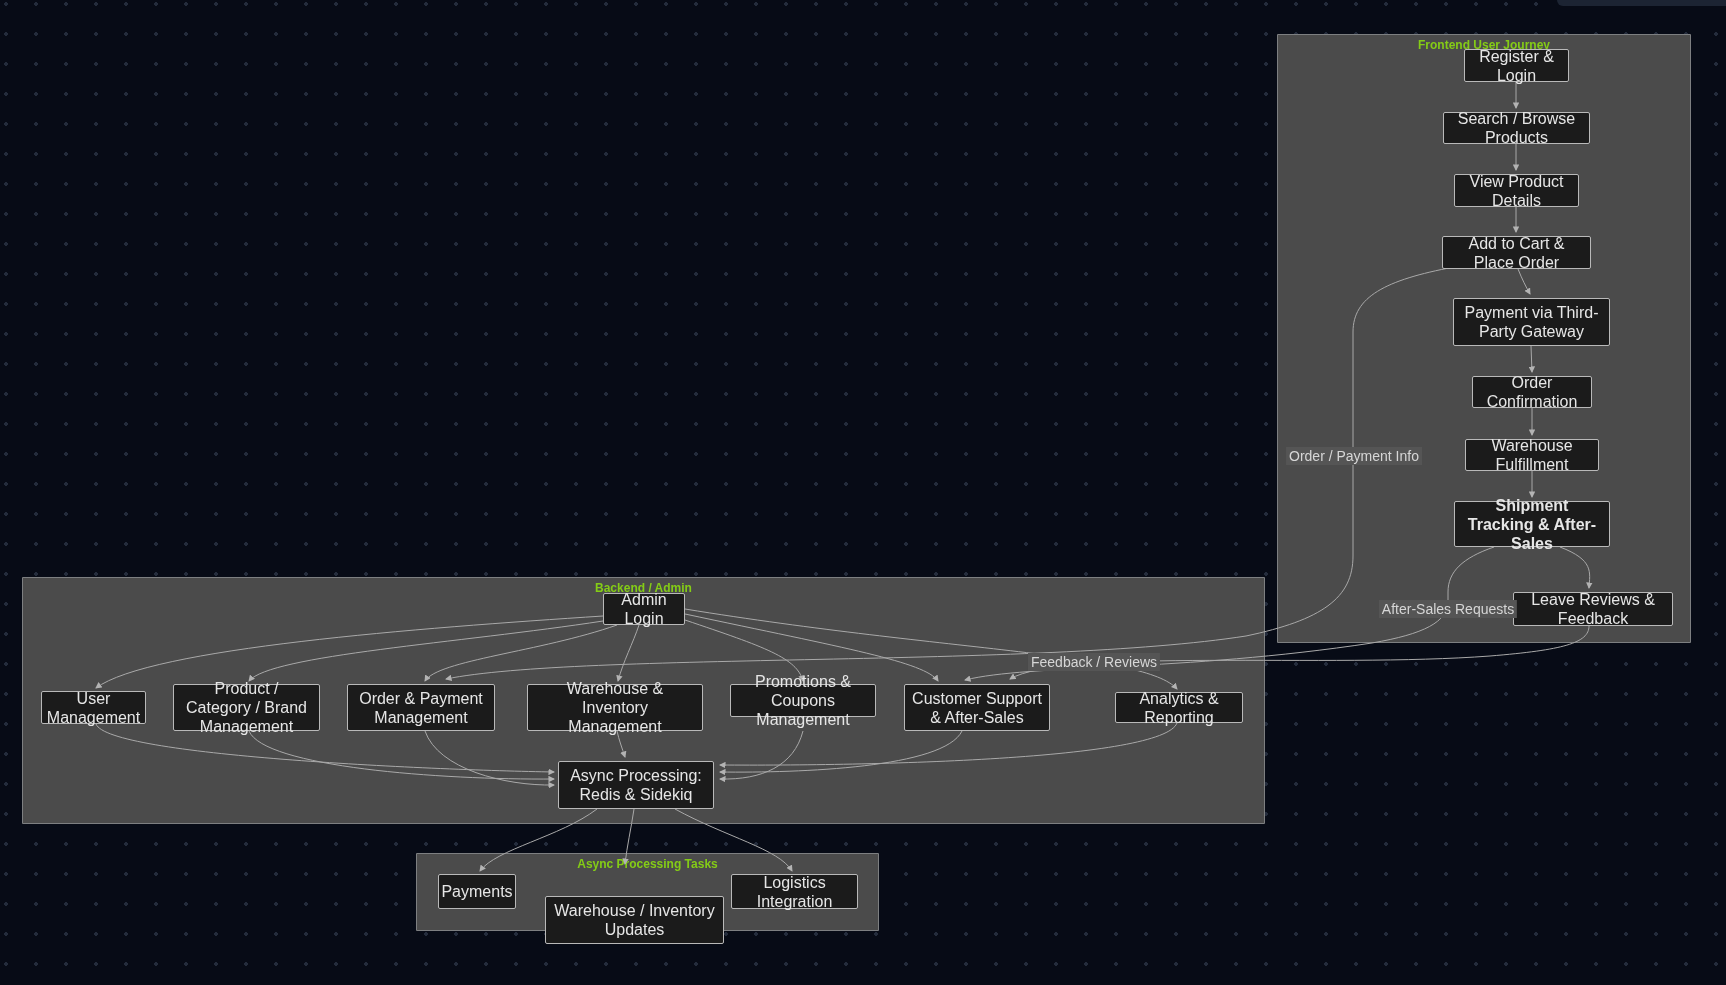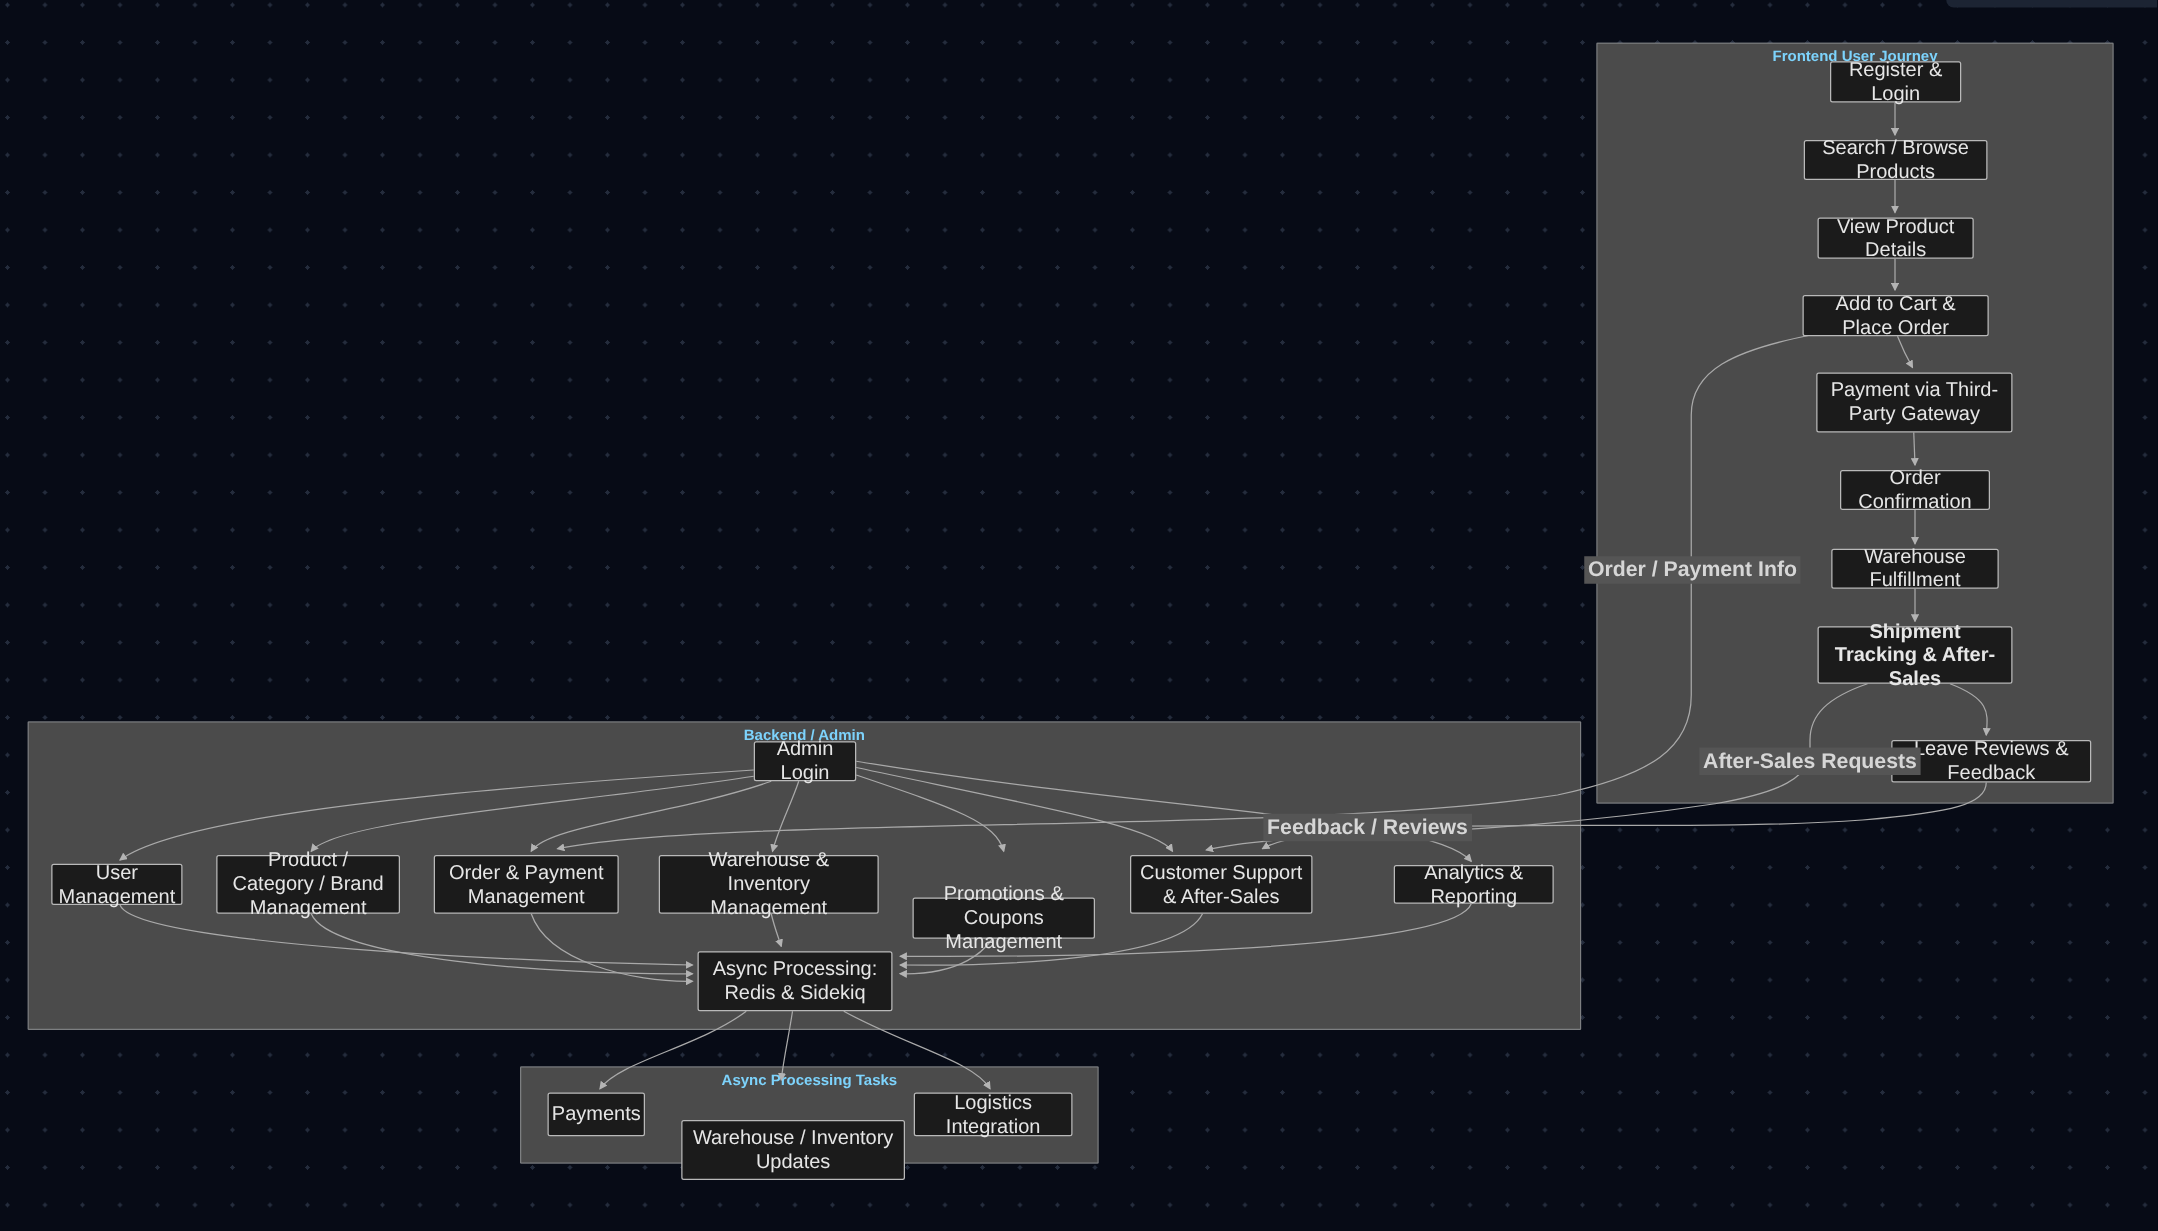--- a/index.html
+++ b/index.html
@@ -14,35 +14,35 @@
     background-image:radial-gradient(circle 1.7px at 2px 2px, var(--dot) 98%, transparent);
     background-size:30px 30px;background-position:4px 2px;
     font-family:"Liberation Sans","DejaVu Sans",sans-serif;color:var(--text);
   }
   .panel{
     position:absolute;background:var(--panel);
     border:1px solid rgba(220,225,232,0.35);border-radius:1px;z-index:1;
   }
   .panel-title{
     position:absolute;top:3px;left:0;right:0;text-align:center;
-    font-size:12px;font-weight:bold;color:#7dd3fc;z-index:4;
+    font-size:12px;font-weight:bold;color:#84cc16;z-index:4;
   }
   svg.edges{position:absolute;left:0;top:0;z-index:2;}
   .edge{stroke:var(--edge);stroke-width:1;fill:none;}
   .node{
     position:absolute;display:flex;align-items:center;justify-content:center;
     text-align:center;background:var(--node-fill);
     border:1px solid var(--node-border);border-radius:2px;
     font-size:16px;line-height:19px;color:var(--text);
     padding:2px 6px;box-sizing:border-box;z-index:3;
   }
   .edge-label{
     position:absolute;transform:translate(-50%,-50%);
-    background:var(--label-bg);color:#d6d6d6;font-size:17px;
-    padding:1px 3px;white-space:nowrap;z-index:3;font-weight:bold;
+    background:var(--label-bg);color:#d6d6d6;font-size:14px;
+    padding:1px 3px;white-space:nowrap;z-index:3;
   }
   #toolbar-peek{
     position:absolute;top:0;right:0;width:169px;height:6px;
     background:var(--toolbar);border-radius:0 0 0 9px;z-index:5;
   }
 </style>
 </head>
 <body>
 
 <div id="canvas">
@@ -106,21 +106,21 @@
   <div class="node" style="left:1472px;top:376px;width:120px;height:32px;">Order Confirmation</div>
   <div class="node" style="left:1465px;top:439px;width:134px;height:32px;">Warehouse Fulfillment</div>
   <div class="node" style="left:1454px;top:501px;width:156px;height:46px;font-weight:bold;">Shipment Tracking &amp; After-Sales</div>
   <div class="node" style="left:1513px;top:592px;width:160px;height:34px;">Leave Reviews &amp; Feedback</div>
 
   <div class="node" style="left:603px;top:593px;width:82px;height:32px;">Admin Login</div>
   <div class="node" style="left:41px;top:691px;width:105px;height:33px;">User Management</div>
   <div class="node" style="left:347px;top:684px;width:148px;height:47px;">Order &amp; Payment Management</div>
   <div class="node" style="left:173px;top:684px;width:147px;height:47px;">Product / Category / Brand Management</div>
   <div class="node" style="left:527px;top:684px;width:176px;height:47px;">Warehouse &amp; Inventory Management</div>
-  <div class="node" style="left:730px;top:684px;width:146px;height:33px;margin-top:34px;">Promotions &amp; Coupons Management</div>
+  <div class="node" style="left:730px;top:684px;width:146px;height:33px;">Promotions &amp; Coupons Management</div>
   <div class="node" style="left:904px;top:684px;width:146px;height:47px;">Customer Support &amp; After-Sales</div>
   <div class="node" style="left:1115px;top:692px;width:128px;height:31px;">Analytics &amp; Reporting</div>
   <div class="node" style="left:558px;top:761px;width:156px;height:48px;">Async Processing: Redis &amp; Sidekiq</div>
 
   <div class="node" style="left:438px;top:874px;width:78px;height:35px;">Payments</div>
   <div class="node" style="left:545px;top:868px;width:179px;height:48px;margin-top:28px;">Warehouse / Inventory Updates</div>
   <div class="node" style="left:731px;top:874px;width:127px;height:35px;">Logistics Integration</div>
 
   <div class="edge-label" style="left:1354px;top:456px;">Order / Payment Info</div>
   <div class="edge-label" style="left:1448px;top:609px;">After-Sales Requests</div>

